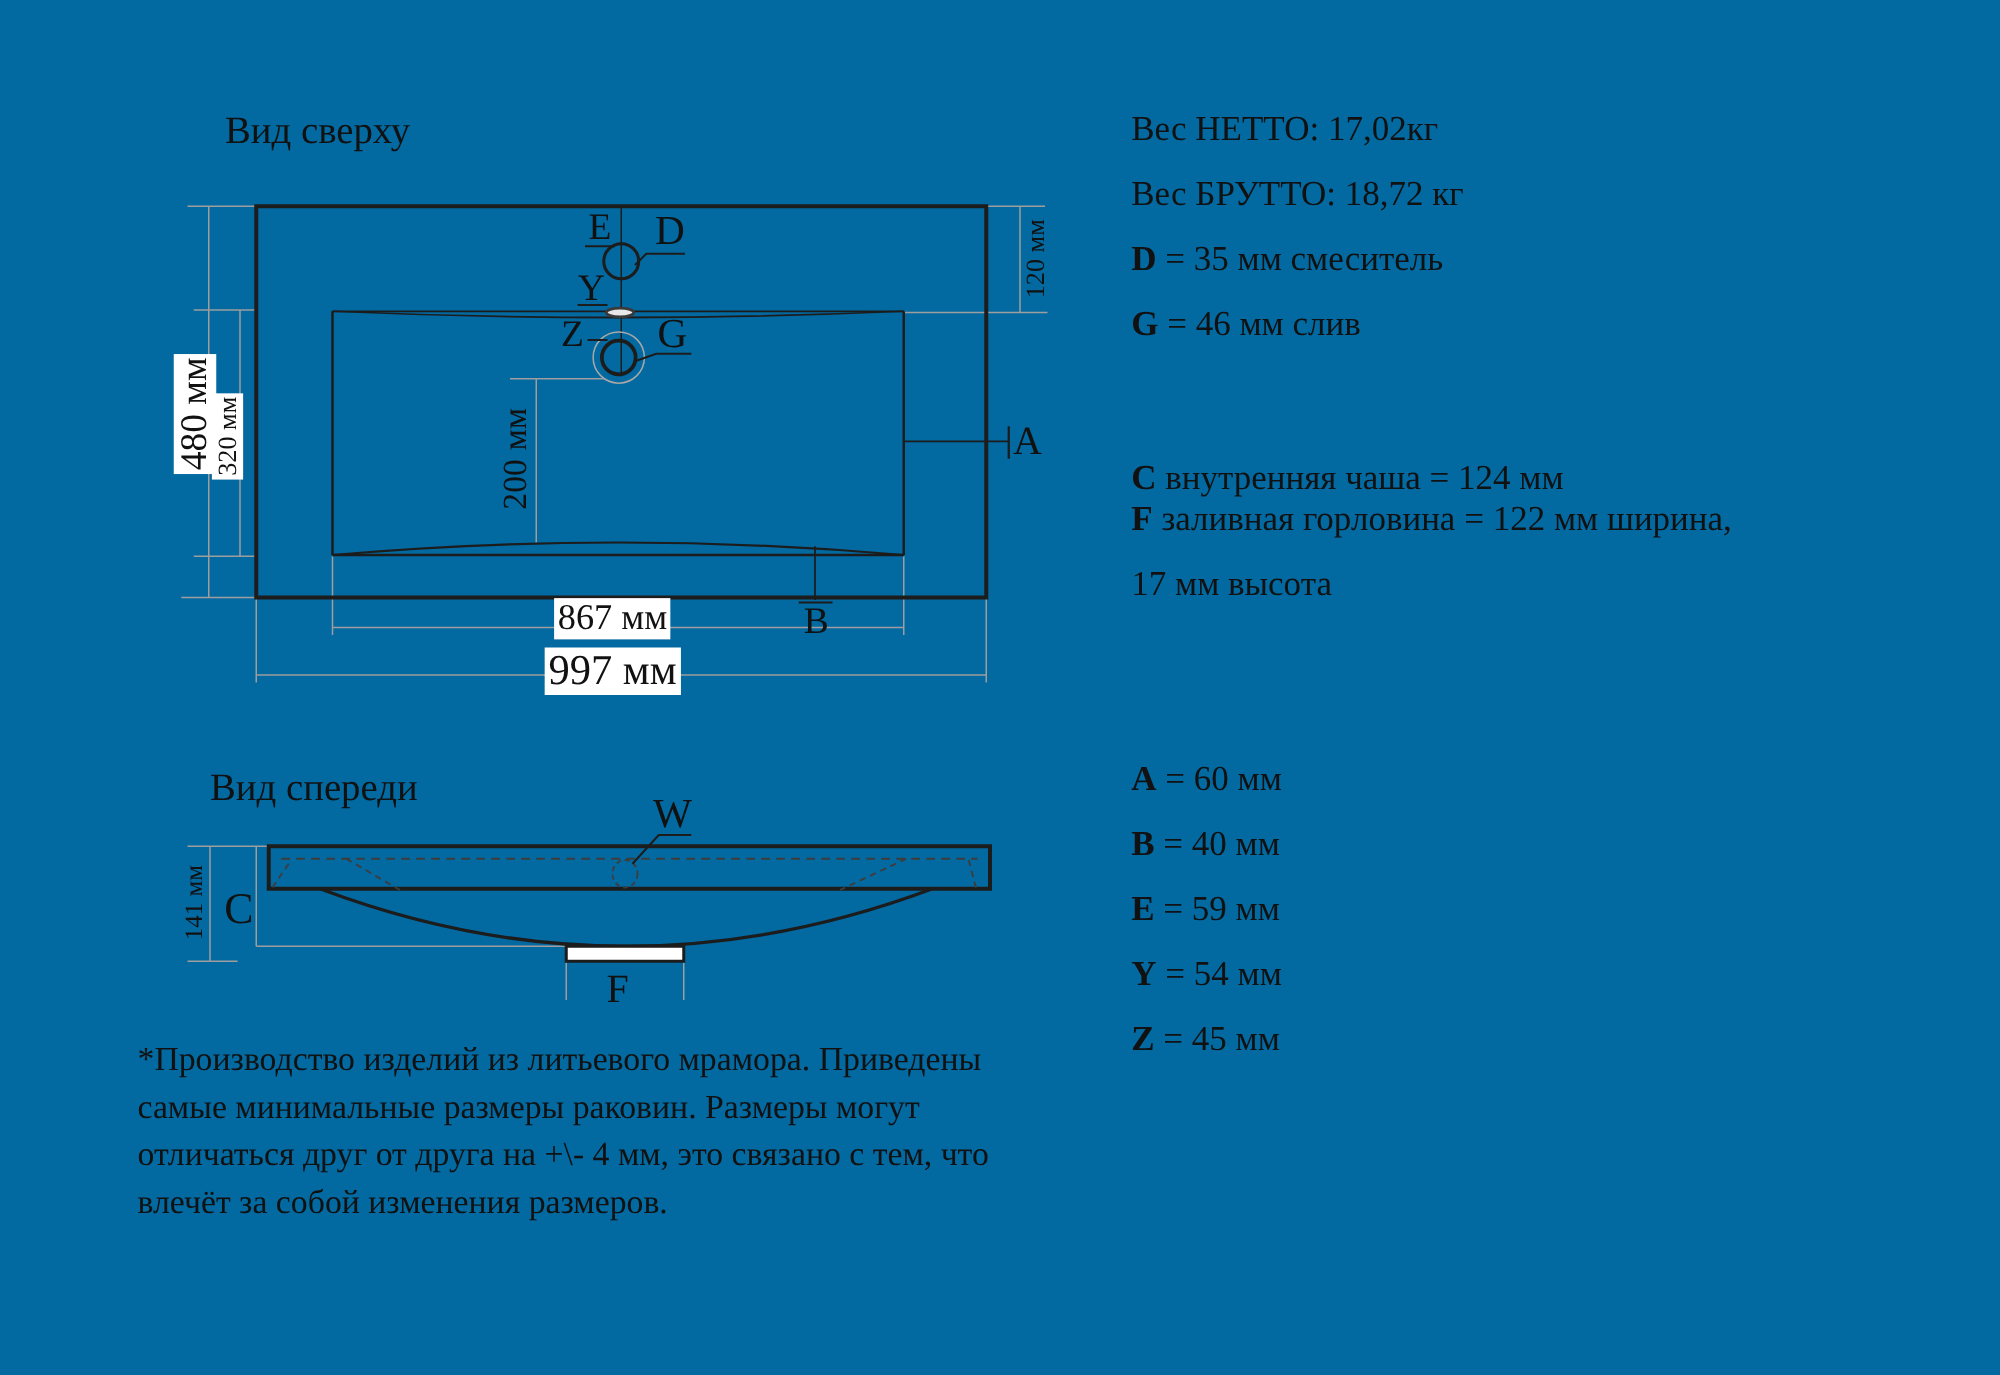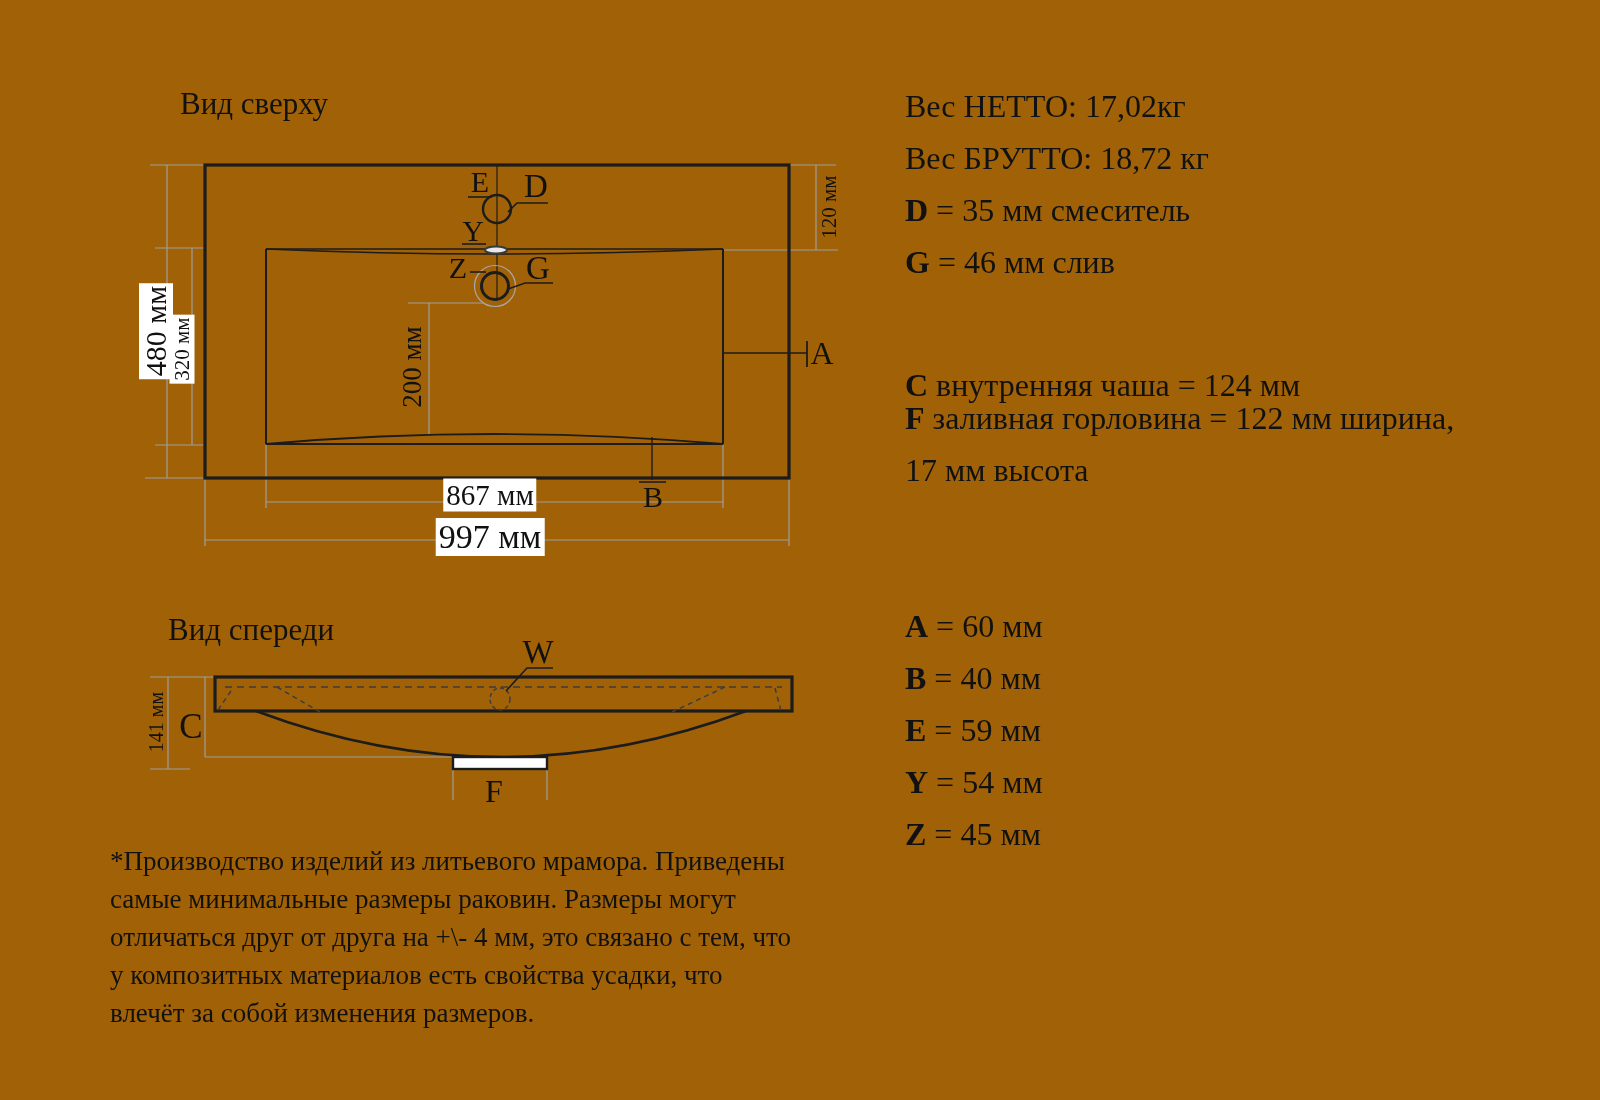--- a/index.html
+++ b/index.html
@@ -1,26 +1,26 @@
 <!DOCTYPE html>
 <html><head>
 <meta charset="utf-8">
 <style>
   html,body{margin:0;padding:0;background:#ffffff;}
-  #canvas{position:relative;width:1600px;height:1100px;background:#a16207;overflow:hidden;
+  #canvas{position:relative;width:1600px;height:1100px;background:#0369a1;overflow:hidden;
           font-family:"Liberation Serif","DejaVu Serif",serif;color:#111;}
   #drawing{position:absolute;left:0;top:0;}
   .txt{position:absolute;white-space:nowrap;color:#111;}
   .center{transform:translate(-50%,-50%);}
   .rot{transform:translate(-50%,-50%) rotate(-90deg);}
   .wbg{background:#ffffff;padding:0 3px;}
   .title{font-size:31px;}
-  .spec{position:absolute;left:905px;font-size:32px;white-space:nowrap;}
+  .spec{position:absolute;left:905px;font-size:28px;white-space:nowrap;}
   .spec b{font-weight:bold;}
-  #note{position:absolute;left:110px;top:828px;width:790px;font-size:27px;line-height:38px;margin-top:14px;}
+  #note{position:absolute;left:110px;top:828px;width:790px;font-size:27px;line-height:38px;}
 </style>
 </head>
 <body>
 
 <div id="canvas">
 
   <svg id="drawing" width="1600" height="1100" viewBox="0 0 1600 1100" xmlns="http://www.w3.org/2000/svg">
 
     <g stroke="#9e9e9e" stroke-width="1.2" fill="none">
 
@@ -133,17 +133,16 @@
   <div class="spec" style="top:608px;"><b>A</b><span> = 60 мм</span></div>
   <div class="spec" style="top:660px;"><b>B</b><span> = 40 мм</span></div>
   <div class="spec" style="top:712px;"><b>E</b><span> = 59 мм</span></div>
   <div class="spec" style="top:764px;"><b>Y</b><span> = 54 мм</span></div>
   <div class="spec" style="top:816px;"><b>Z</b><span> = 45 мм</span></div>
 
   <div id="note">
     <div>*Производство изделий из литьевого мрамора. Приведены</div>
     <div>самые минимальные размеры раковин. Размеры могут</div>
     <div>отличаться друг от друга на +\- 4 мм, это связано с тем, что</div>
-    <div>у композитных материалов есть свойства усадки, что</div>
     <div>влечёт за собой изменения размеров.</div>
   </div>
 
 </div>
 
 </body></html>

